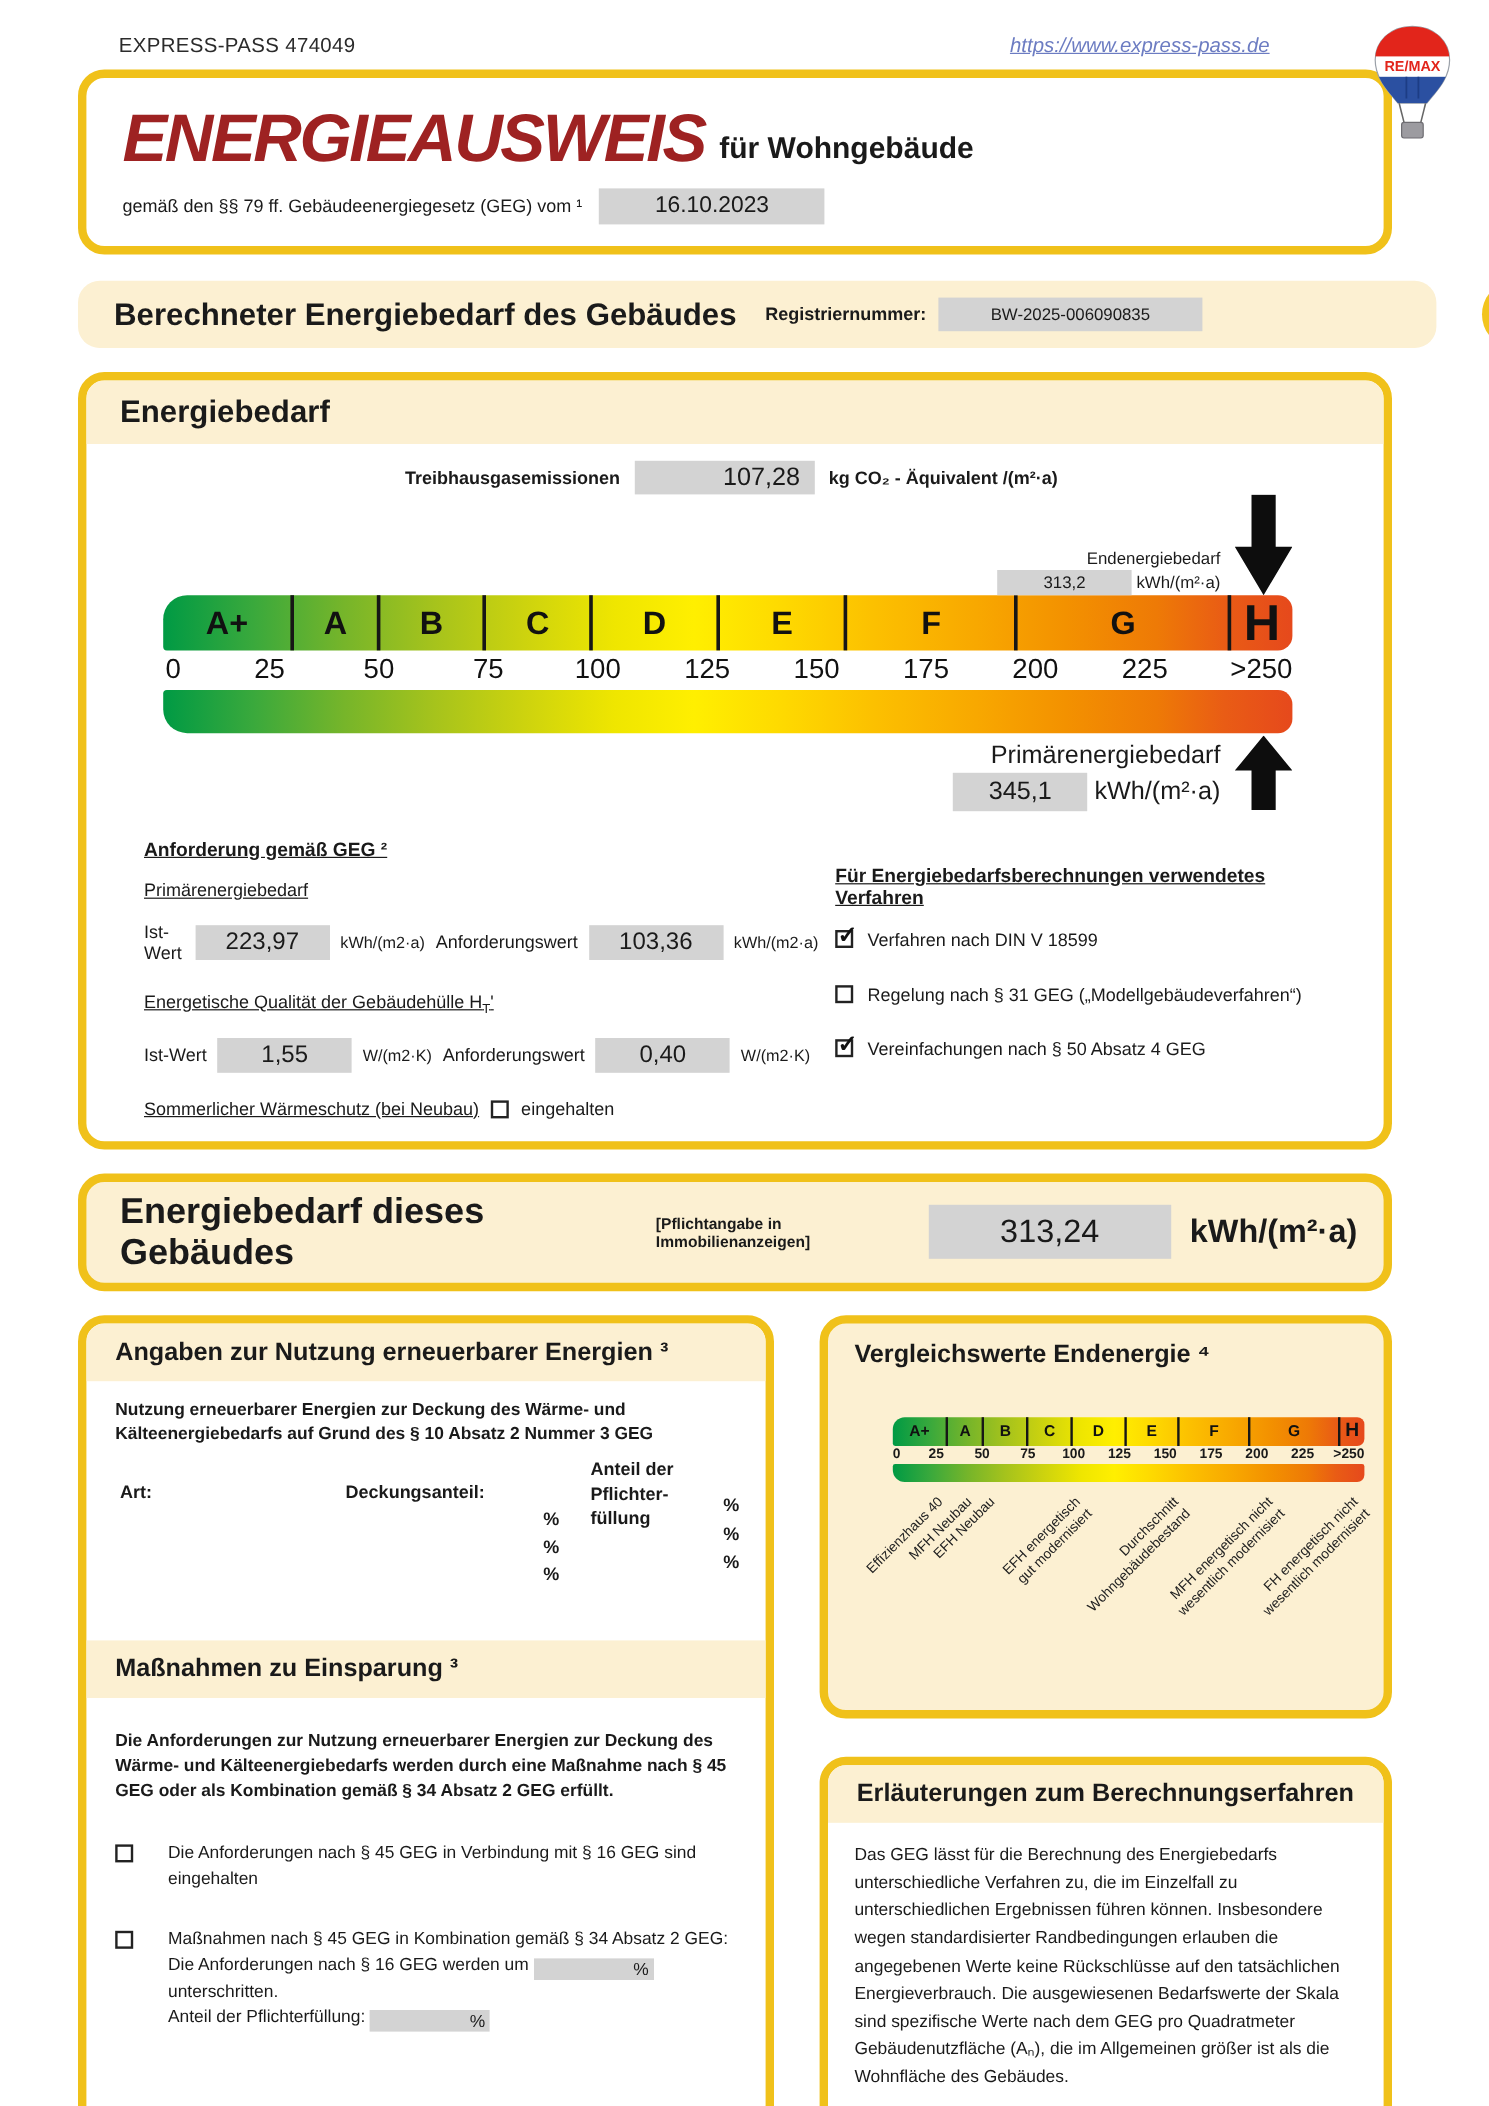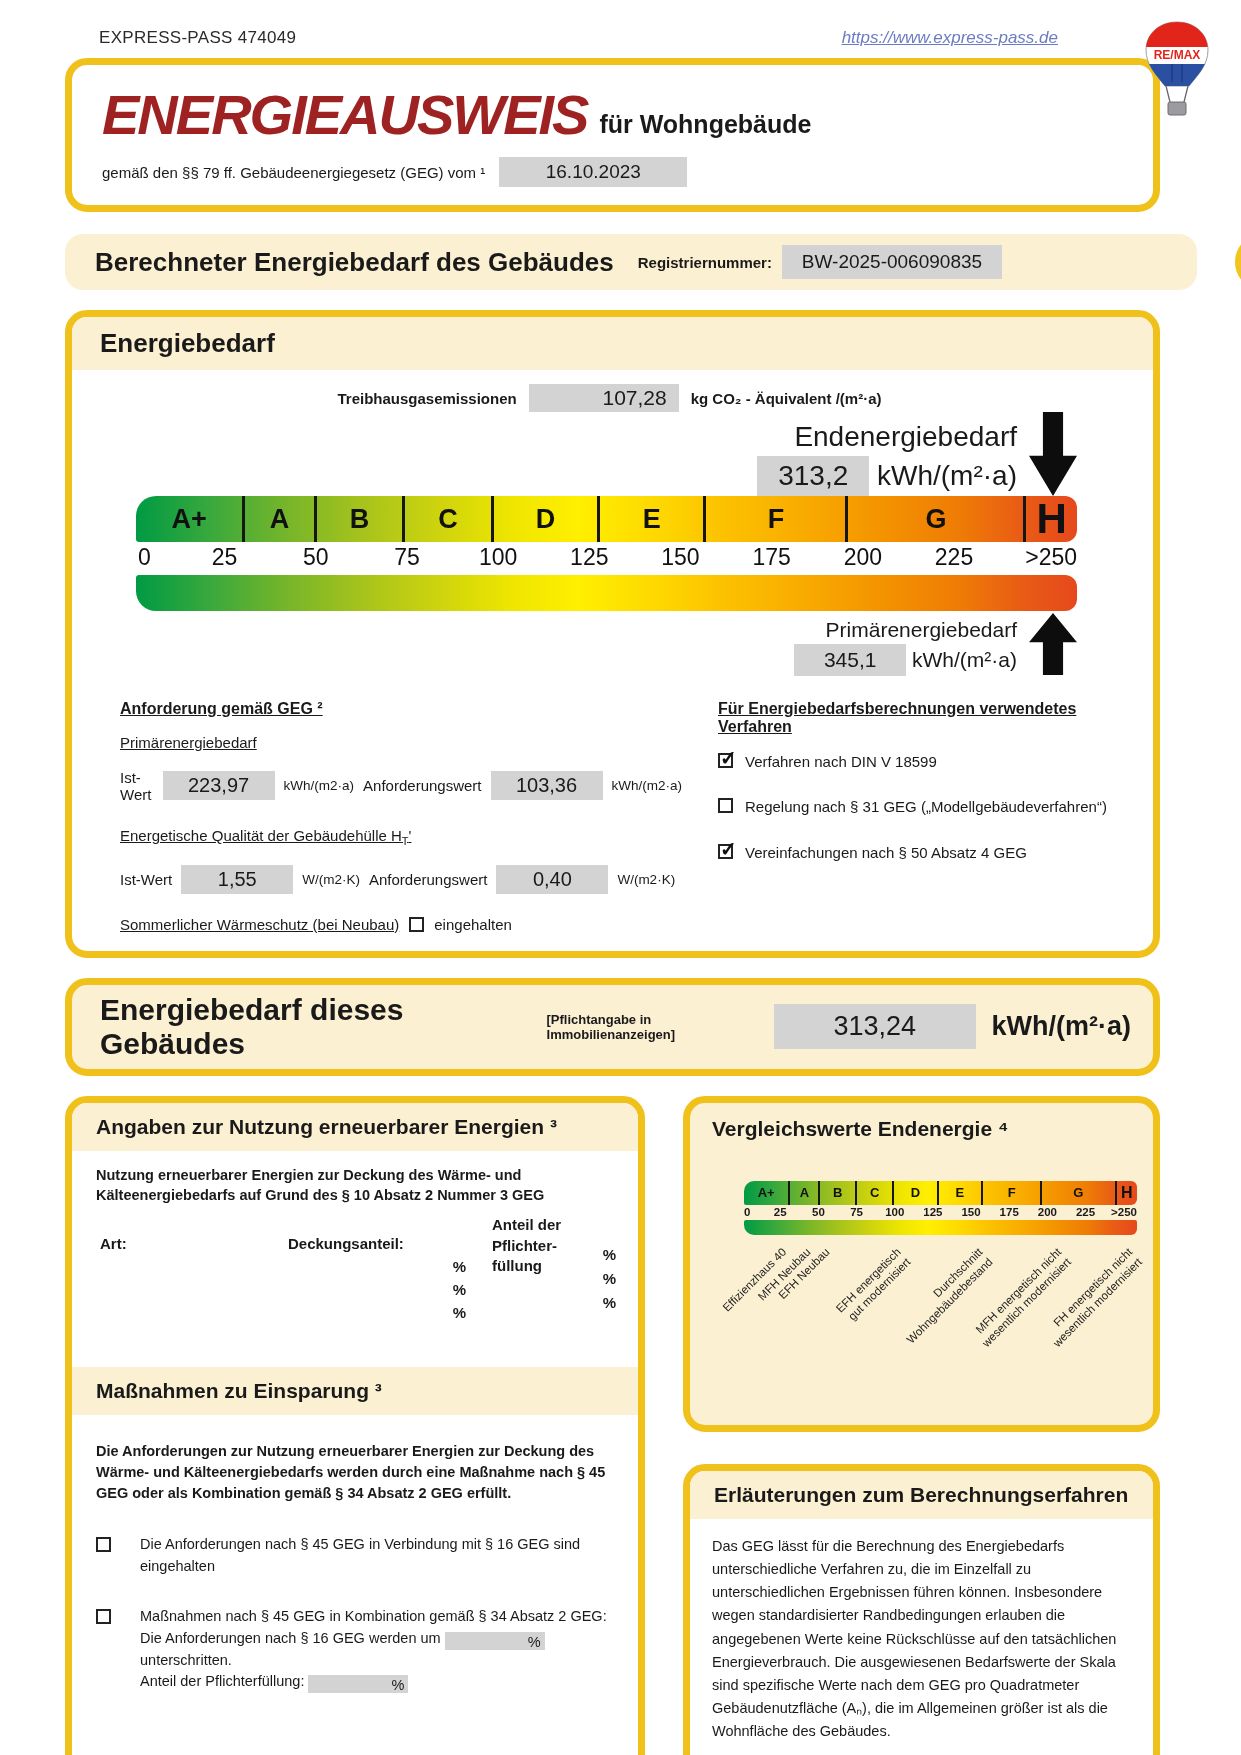--- a/index.html
+++ b/index.html
@@ -23,52 +23,52 @@
   .main-title{font-size:56px;font-weight:800;font-style:italic;color:#9E2222;letter-spacing:-2px;line-height:1;}
   .subtitle{font-size:25px;font-weight:bold;padding-bottom:4px;}
   .law-row{margin-top:14px;font-size:15px;display:flex;align-items:center;gap:14px;}
   .gray{background:#D3D3D3;}
   .date-box{min-width:168px;text-align:center;font-size:19px;padding:4px 10px;}
 
   
   .section-band{position:relative;margin-top:22px;background:#FCF0D2;border-radius:18px;height:56px;display:flex;align-items:center;padding:0 18px 0 30px;width:1132px;box-sizing:border-box;}
   .section-band h2{font-size:26px;font-weight:bold;margin:0;}
   .reg-label{font-size:15px;font-weight:bold;margin-left:24px;}
-  .reg-box{min-width:200px;text-align:center;font-size:19px;padding:6px 10px;margin-left:10px;}
+  .reg-box{min-width:200px;text-align:center;font-size:14px;padding:6px 10px;margin-left:10px;}
   .page-circle{position:absolute;right:-80px;top:3px;width:42px;height:50px;background:#F2C41E;border-radius:50%;color:#fff;font-size:30px;font-weight:bold;display:flex;align-items:center;justify-content:center;}
 
   
   .energy-box{margin-top:20px;overflow:hidden;}
   .energy-body{padding:6px 20px 18px 20px;position:relative;}
   .thg-row{display:flex;justify-content:center;align-items:center;gap:12px;font-size:15px;font-weight:bold;margin-top:8px;padding-right:6px;}
   .thg-box{width:150px;text-align:right;font-weight:normal;font-size:21px;padding:2px 12px 2px 4px;box-sizing:border-box;}
 
   .scale-area{position:relative;margin:0 56px 0 44px;}
   .end-row{display:flex;justify-content:flex-end;align-items:flex-end;position:relative;z-index:2;margin-bottom:0;}
-  .end-text{text-align:right;margin-right:12px;font-size:28px;line-height:1.35;}
+  .end-text{text-align:right;margin-right:12px;font-size:14px;line-height:1.35;}
   .val-inline{display:inline-block;min-width:96px;text-align:center;padding:1px 8px;}
   .arrow-down{width:48px;height:84px;background:#0d0d0d;clip-path:polygon(29% 0,71% 0,71% 52%,100% 52%,50% 100%,0 52%,29% 52%);}
   .arrow-up{width:48px;height:62px;background:#0d0d0d;clip-path:polygon(50% 0,100% 47%,71% 47%,71% 100%,29% 100%,29% 47%,0 47%);margin-top:-2px;}
 
   .grad{background:linear-gradient(90deg,#009a44 0%,#3aa93c 8%,#76b52a 16%,#a6c31c 24%,#cdd30e 32%,#efe600 40%,#ffef00 47%,#fed900 55%,#fcc000 63%,#f8a800 72%,#f39100 80%,#ee7a06 88%,#e95c15 94%,#e6491c 100%);}
   .letters-bar{display:flex;height:46px;border-radius:20px 12px 12px 3px;}
   .band{display:flex;align-items:center;justify-content:center;font-weight:bold;font-size:27px;color:#111;box-sizing:border-box;}
   .band + .band{border-left:3px solid #161616;}
   .band-h{font-size:42px;}
   .w1{width:11.3%}.w2{width:7.6%}.w3{width:9.4%}.w4{width:9.4%}.w5{width:11.3%}.w6{width:11.3%}.w7{width:15.1%}.w8{width:18.9%}.w9{width:5.7%}
   .nums-row{display:flex;font-size:23px;padding:2px 0 4px 0;color:#111;}
   .nums-row span{flex:1;text-align:center;}
   .nums-row span:first-child{flex:.45;text-align:left;padding-left:2px;}
   .nums-row span:last-child{flex:.85;text-align:right;}
   .plain-bar{height:36px;border-radius:3px 12px 12px 20px;}
   .primaer-row{display:flex;justify-content:flex-end;align-items:flex-start;margin-top:4px;}
   .primaer-text{text-align:right;margin-right:12px;font-size:21px;line-height:1.4;}
 
   
-  .req-section{display:flex;margin-top:24px;padding:0 4px 0 28px;gap:36px;font-size:15px;}
+  .req-section{display:flex;margin-top:24px;padding:0 4px 0 28px;gap:14px;font-size:15px;align-items:center;}
   .req-left{width:562px;}
   .req-right{flex:1;}
   .u{text-decoration:underline;}
   .req-h{font-size:16px;font-weight:bold;text-decoration:underline;margin-bottom:16px;}
   .req-sub{text-decoration:underline;margin-bottom:18px;}
   .val-row{display:flex;align-items:center;gap:9px;margin-bottom:22px;}
   .val-box{min-width:96px;text-align:center;font-size:20px;padding:3px 8px;}
   .unit{font-size:13.5px;}
   .sub-t{font-size:11px;vertical-align:-4px;}
   .cb{width:15px;height:15px;border:2px solid #222;display:inline-block;position:relative;background:#fff;flex:0 0 15px;box-sizing:border-box;vertical-align:-2px;}

